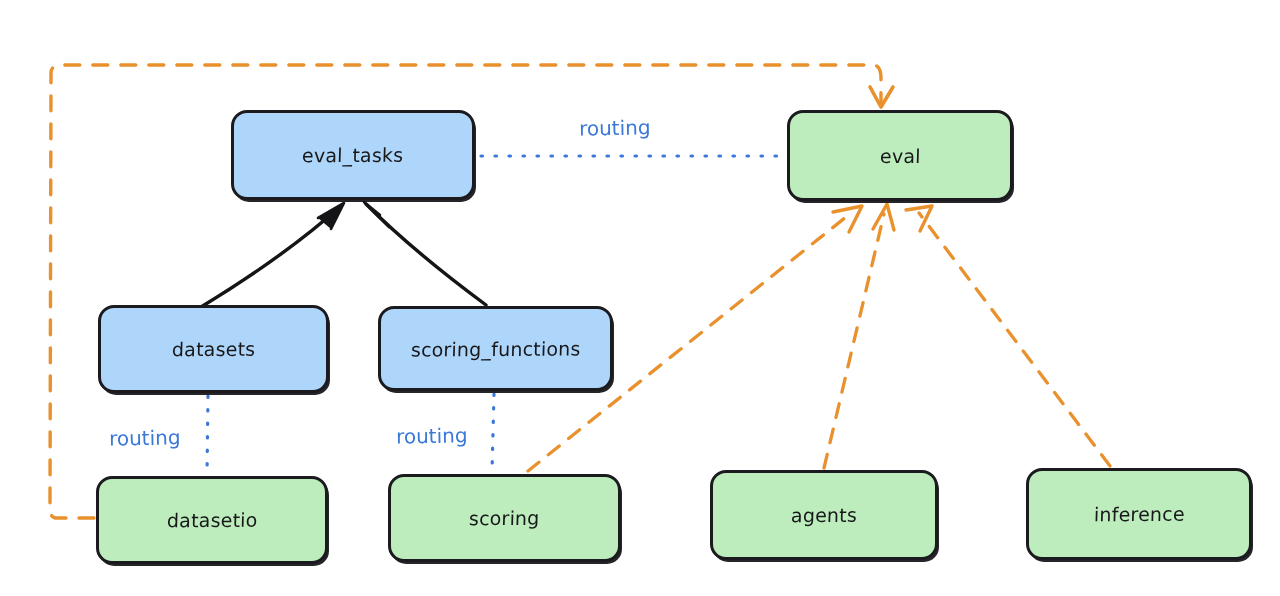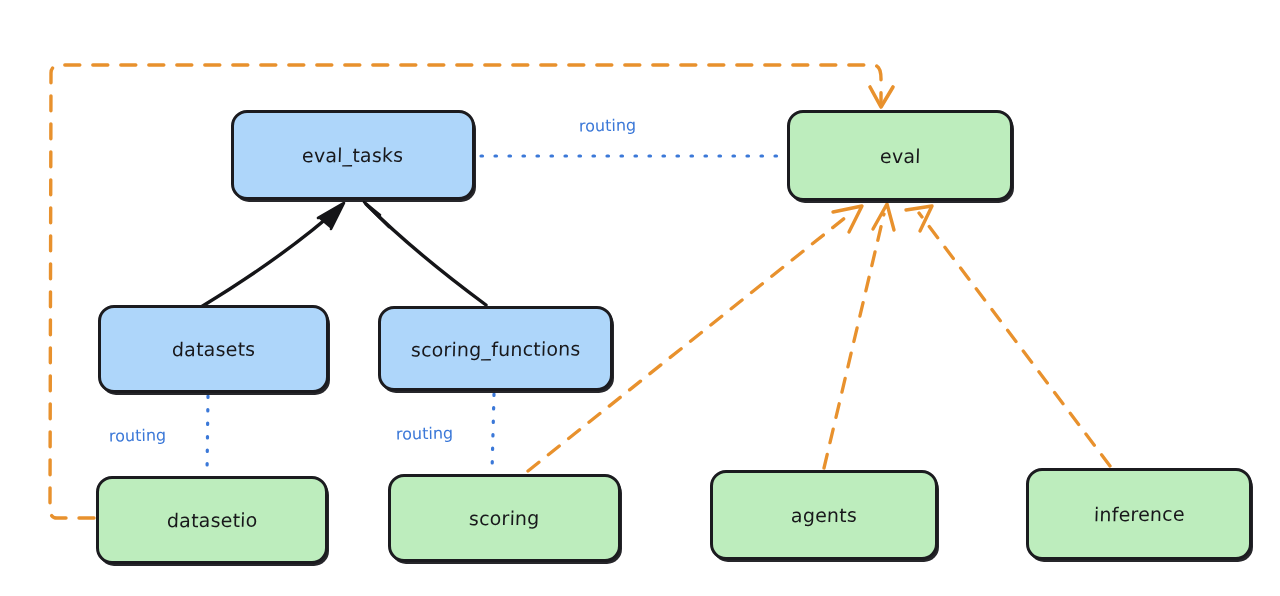--- a/index.html
+++ b/index.html
@@ -48,21 +48,21 @@
   .node.provider {
     background: #bdedbd;
   }
   .node .node-label {
     white-space: nowrap;
     transform: skewX(-2deg) rotate(-0.35deg);
   }
   .edge-label {
     position: absolute;
     font-family: "DejaVu Sans", sans-serif;
-    font-size: 16px;
+    font-size: 20px;
     color: #3b78d8;
     white-space: nowrap;
     transform: rotate(-1deg);
     text-align: right;
   }
 </style>
 </head>
 <body>
 
 <div id="canvas">

